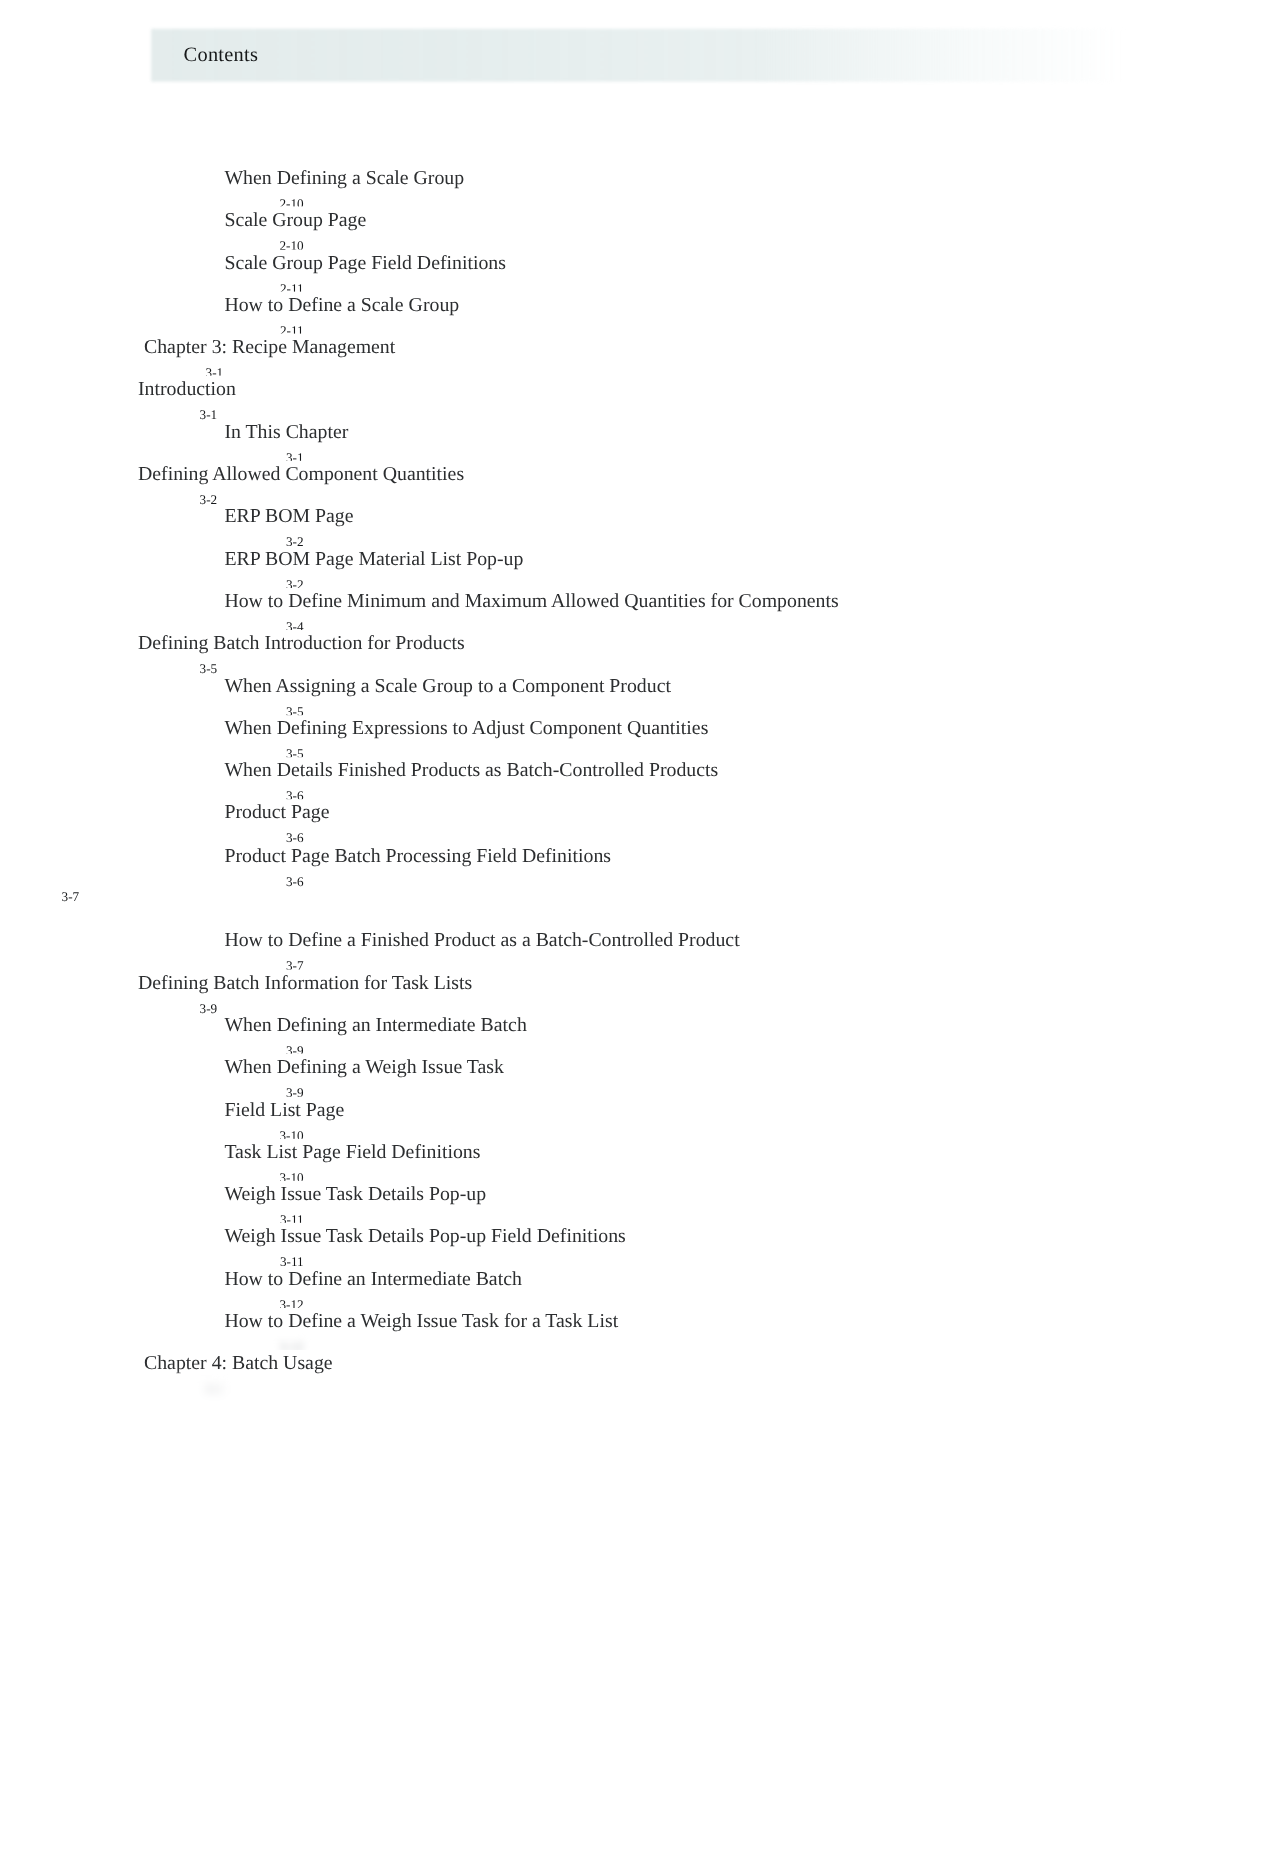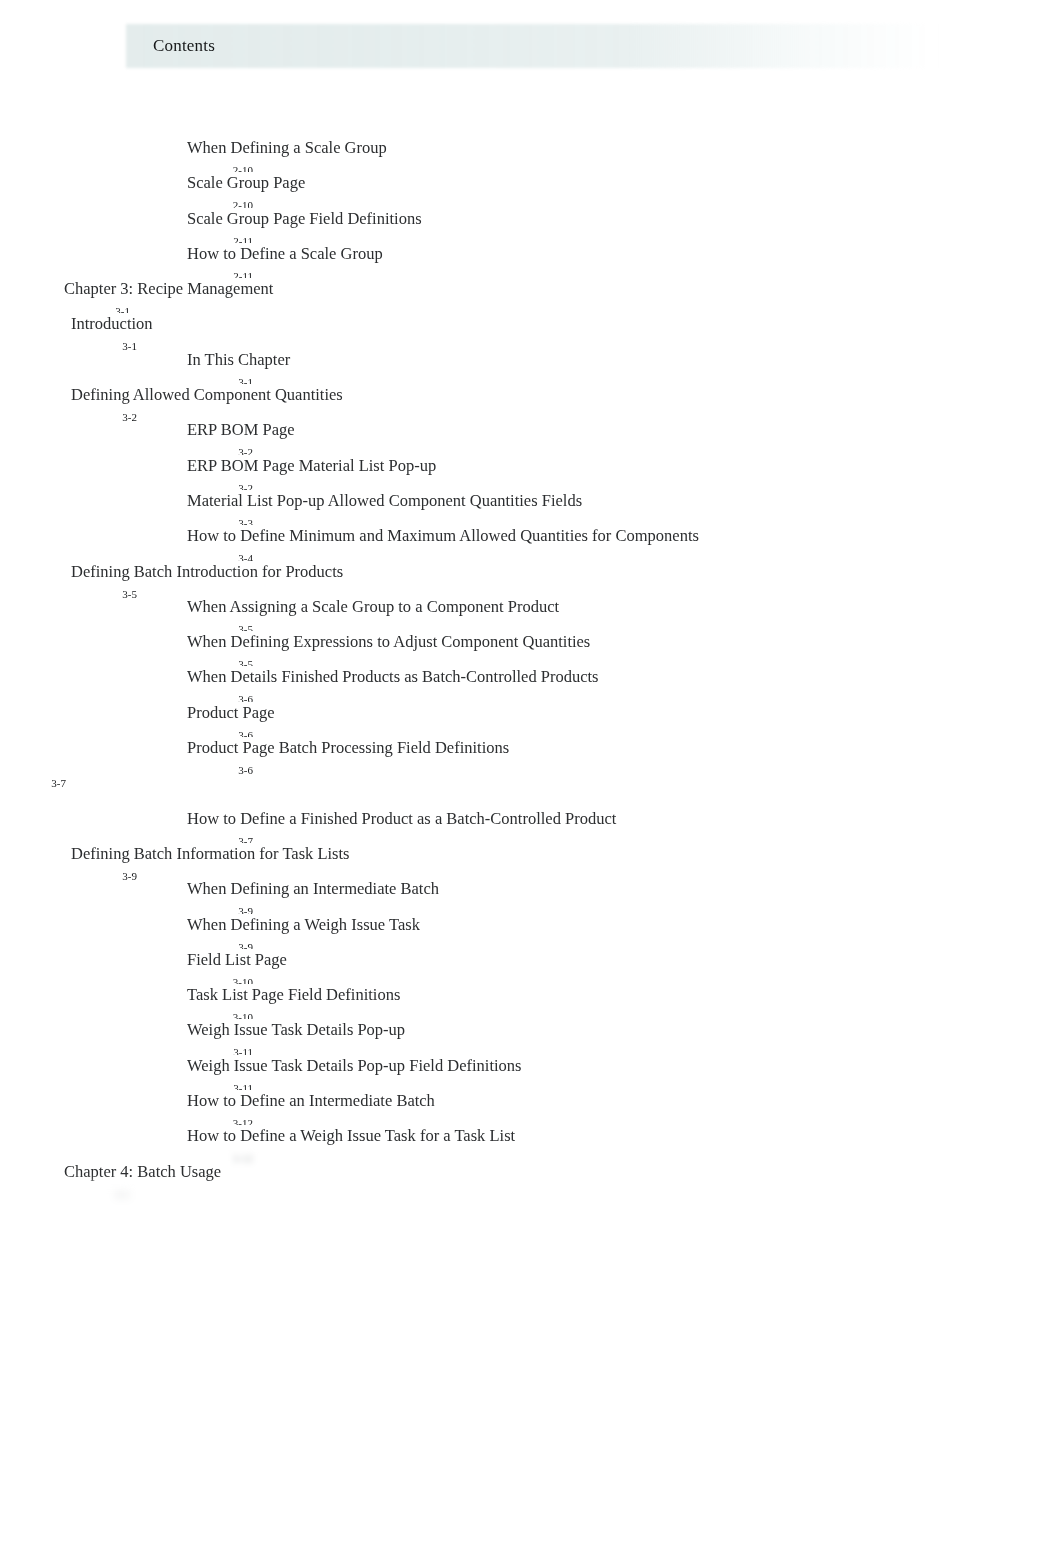--- a/index.html
+++ b/index.html
@@ -107,22 +107,22 @@
     color: #16181a;
     position: relative;
     z-index: 2;
     background: #ffffff;
     padding-left: 4px;
     box-sizing: border-box;
     white-space: nowrap;
   }
 
   
-  .lvl-1 .toc-label { margin-left: 64px; }
-  .lvl-2 .toc-label { margin-left: 71px; }
+  .lvl-1 .toc-label { margin-left: 120px; }
+  .lvl-2 .toc-label { margin-left: 115px; }
   .lvl-3 .toc-label { margin-left: 187px; }
 
   .toc-row .toc-page { margin-right: 125px; }
 
   
   .fade-1 .toc-label,
   .fade-1 .toc-page { color: #b9bcbe; filter: blur(3.1px); }
   .fade-1 .toc-leader::after { filter: blur(3.2px); opacity: 0.85; }
 
   .fade-2 .toc-label,
@@ -185,25 +185,20 @@
         <span class="toc-label">ERP BOM Page</span>
         <span class="toc-leader"></span>
         <span class="toc-page">3-2</span>
       </div>
       <div class="toc-row semi lvl-3">
         <span class="toc-label">ERP BOM Page Material List Pop-up</span>
         <span class="toc-leader"></span>
         <span class="toc-page">3-2</span>
       </div>
       <div class="toc-row semi lvl-3">
-        <span class="toc-label">Material List Pop-up Allowed Component Quantities Fields</span>
-        <span class="toc-leader"></span>
-        <span class="toc-page">3-3</span>
-      </div>
-      <div class="toc-row semi lvl-3">
         <span class="toc-label">How to Define Minimum and Maximum Allowed Quantities for Components</span>
         <span class="toc-leader"></span>
         <span class="toc-page">3-4</span>
       </div>
       <div class="toc-row semi lvl-2">
         <span class="toc-label">Defining Batch Introduction for Products</span>
         <span class="toc-leader"></span>
         <span class="toc-page">3-5</span>
       </div>
       <div class="toc-row semi lvl-3">

